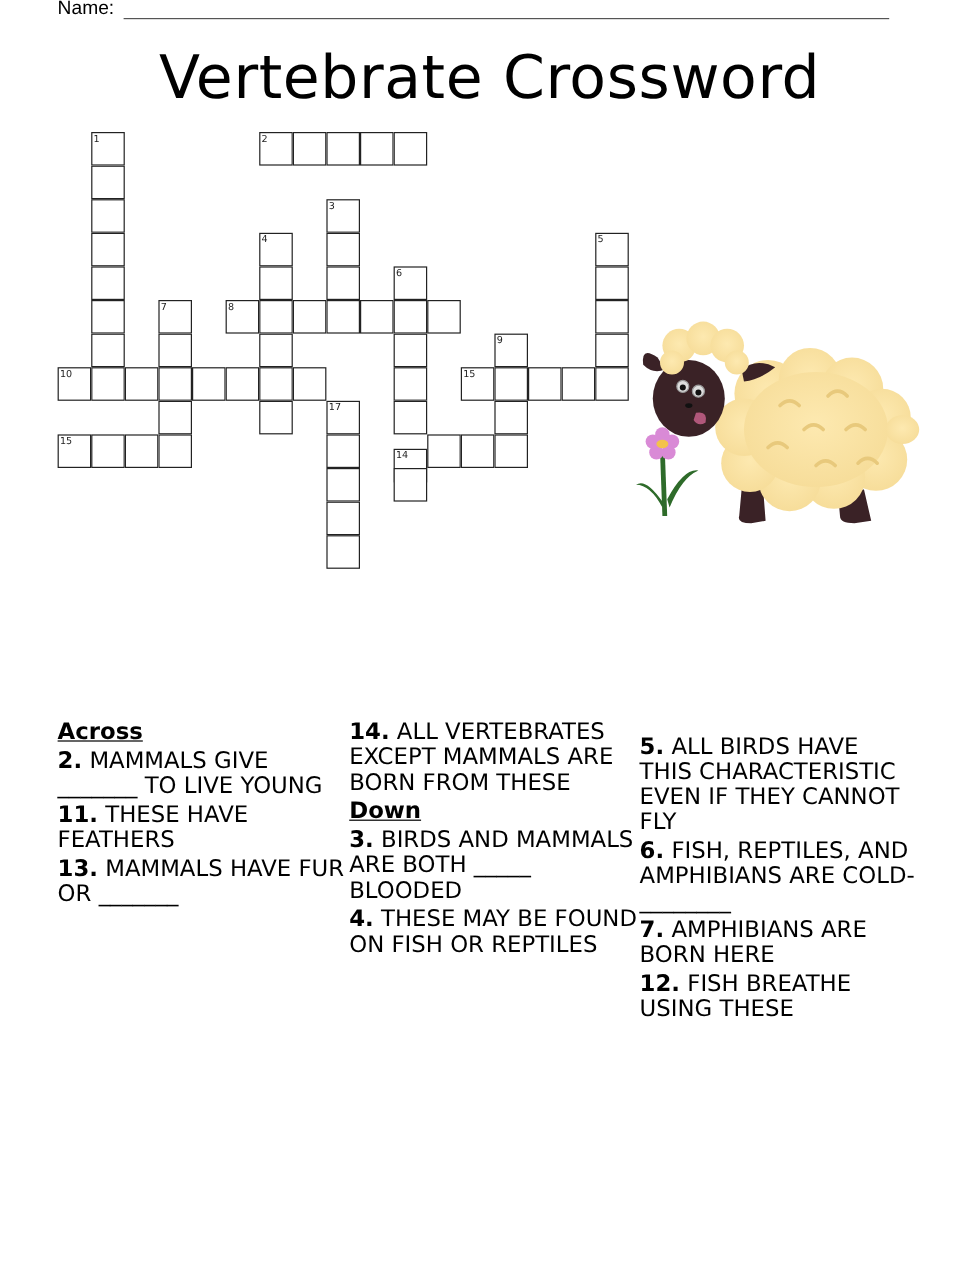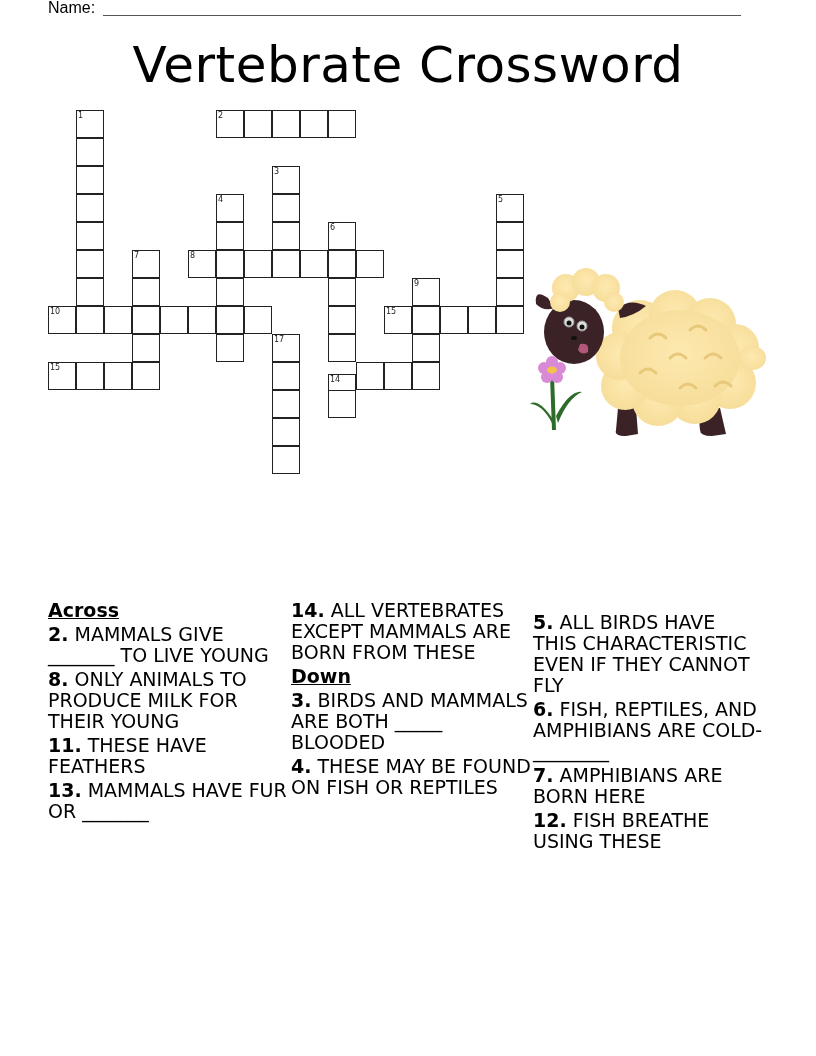--- a/index.html
+++ b/index.html
@@ -122,21 +122,20 @@
     </div>
     <div class="cell" style="left: 76px; top: 362px;"></div>
     <div class="cell" style="left: 104px; top: 362px;"></div>
     <div class="cell" style="left: 356px; top: 362px;"></div>
     <div class="cell" style="left: 384px; top: 362px;"></div>
   </div>
 
 <div class="clues col1">
   <span class="heading">Across</span>
   <div class="clue"><b>2.</b> <span>MAMMALS GIVE _______ TO LIVE YOUNG</span></div>
-  <div class="clue"><b>8.</b> <span>ONLY ANIMALS TO PRODUCE MILK FOR THEIR YOUNG</span></div>
   <div class="clue"><b>11.</b> <span>THESE HAVE FEATHERS</span></div>
   <div class="clue"><b>13.</b> <span>MAMMALS HAVE FUR OR _______</span></div>
 </div>
 
 <div class="clues col2">
   <div class="clue"><b>14.</b> <span>ALL VERTEBRATES EXCEPT MAMMALS ARE BORN FROM THESE</span></div>
   <span class="heading">Down</span>
   <div class="clue"><b>3.</b> <span>BIRDS AND MAMMALS ARE BOTH _____ BLOODED</span></div>
   <div class="clue"><b>4.</b> <span>THESE MAY BE FOUND ON FISH OR REPTILES</span></div>
 </div>

